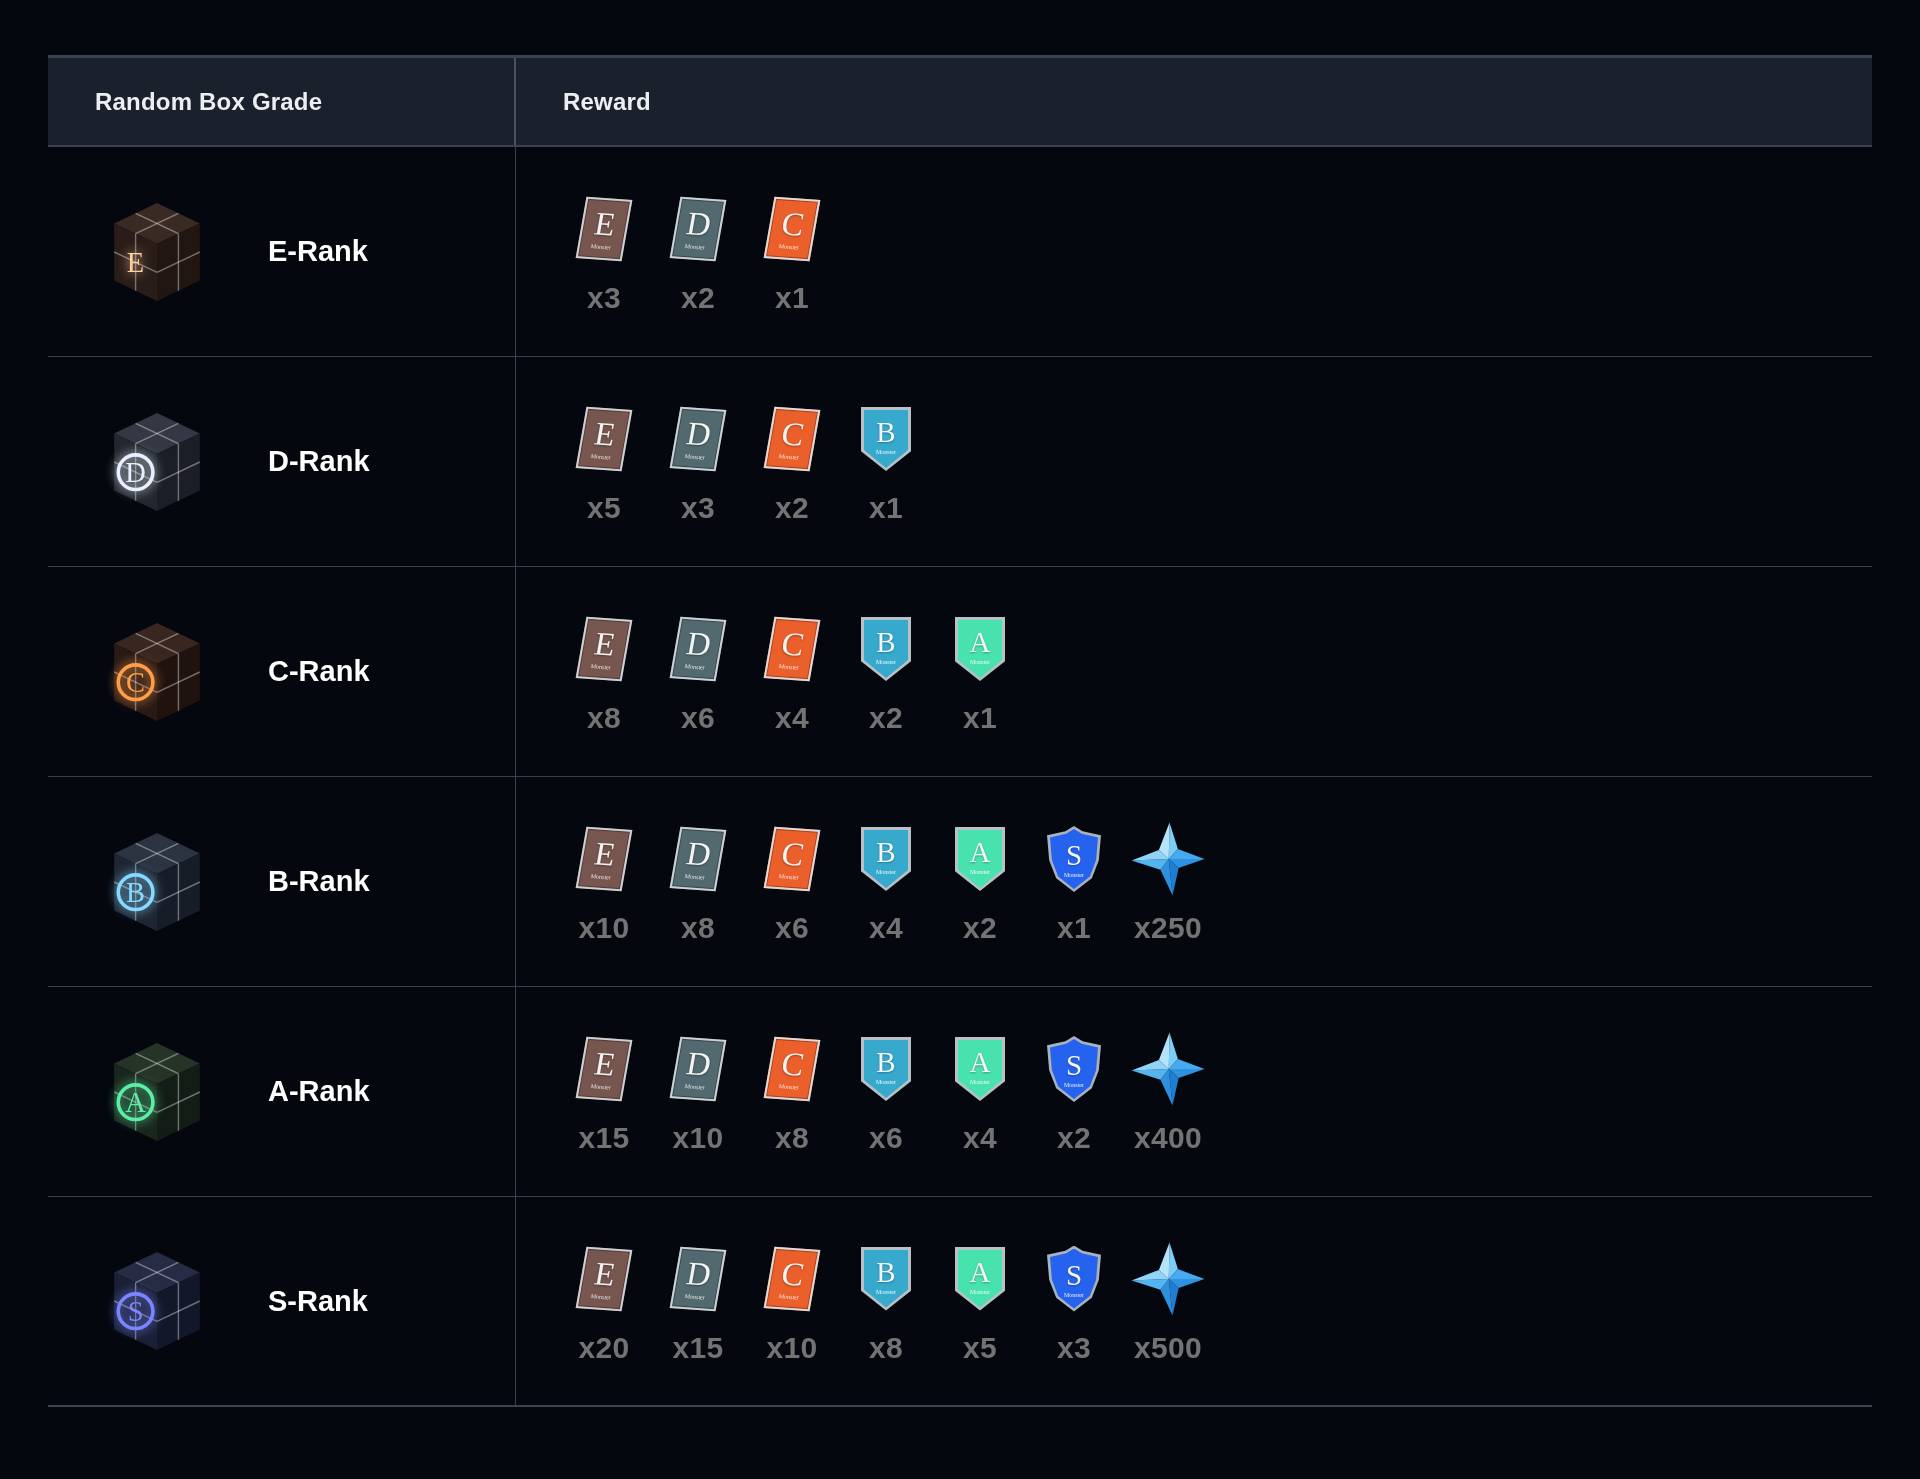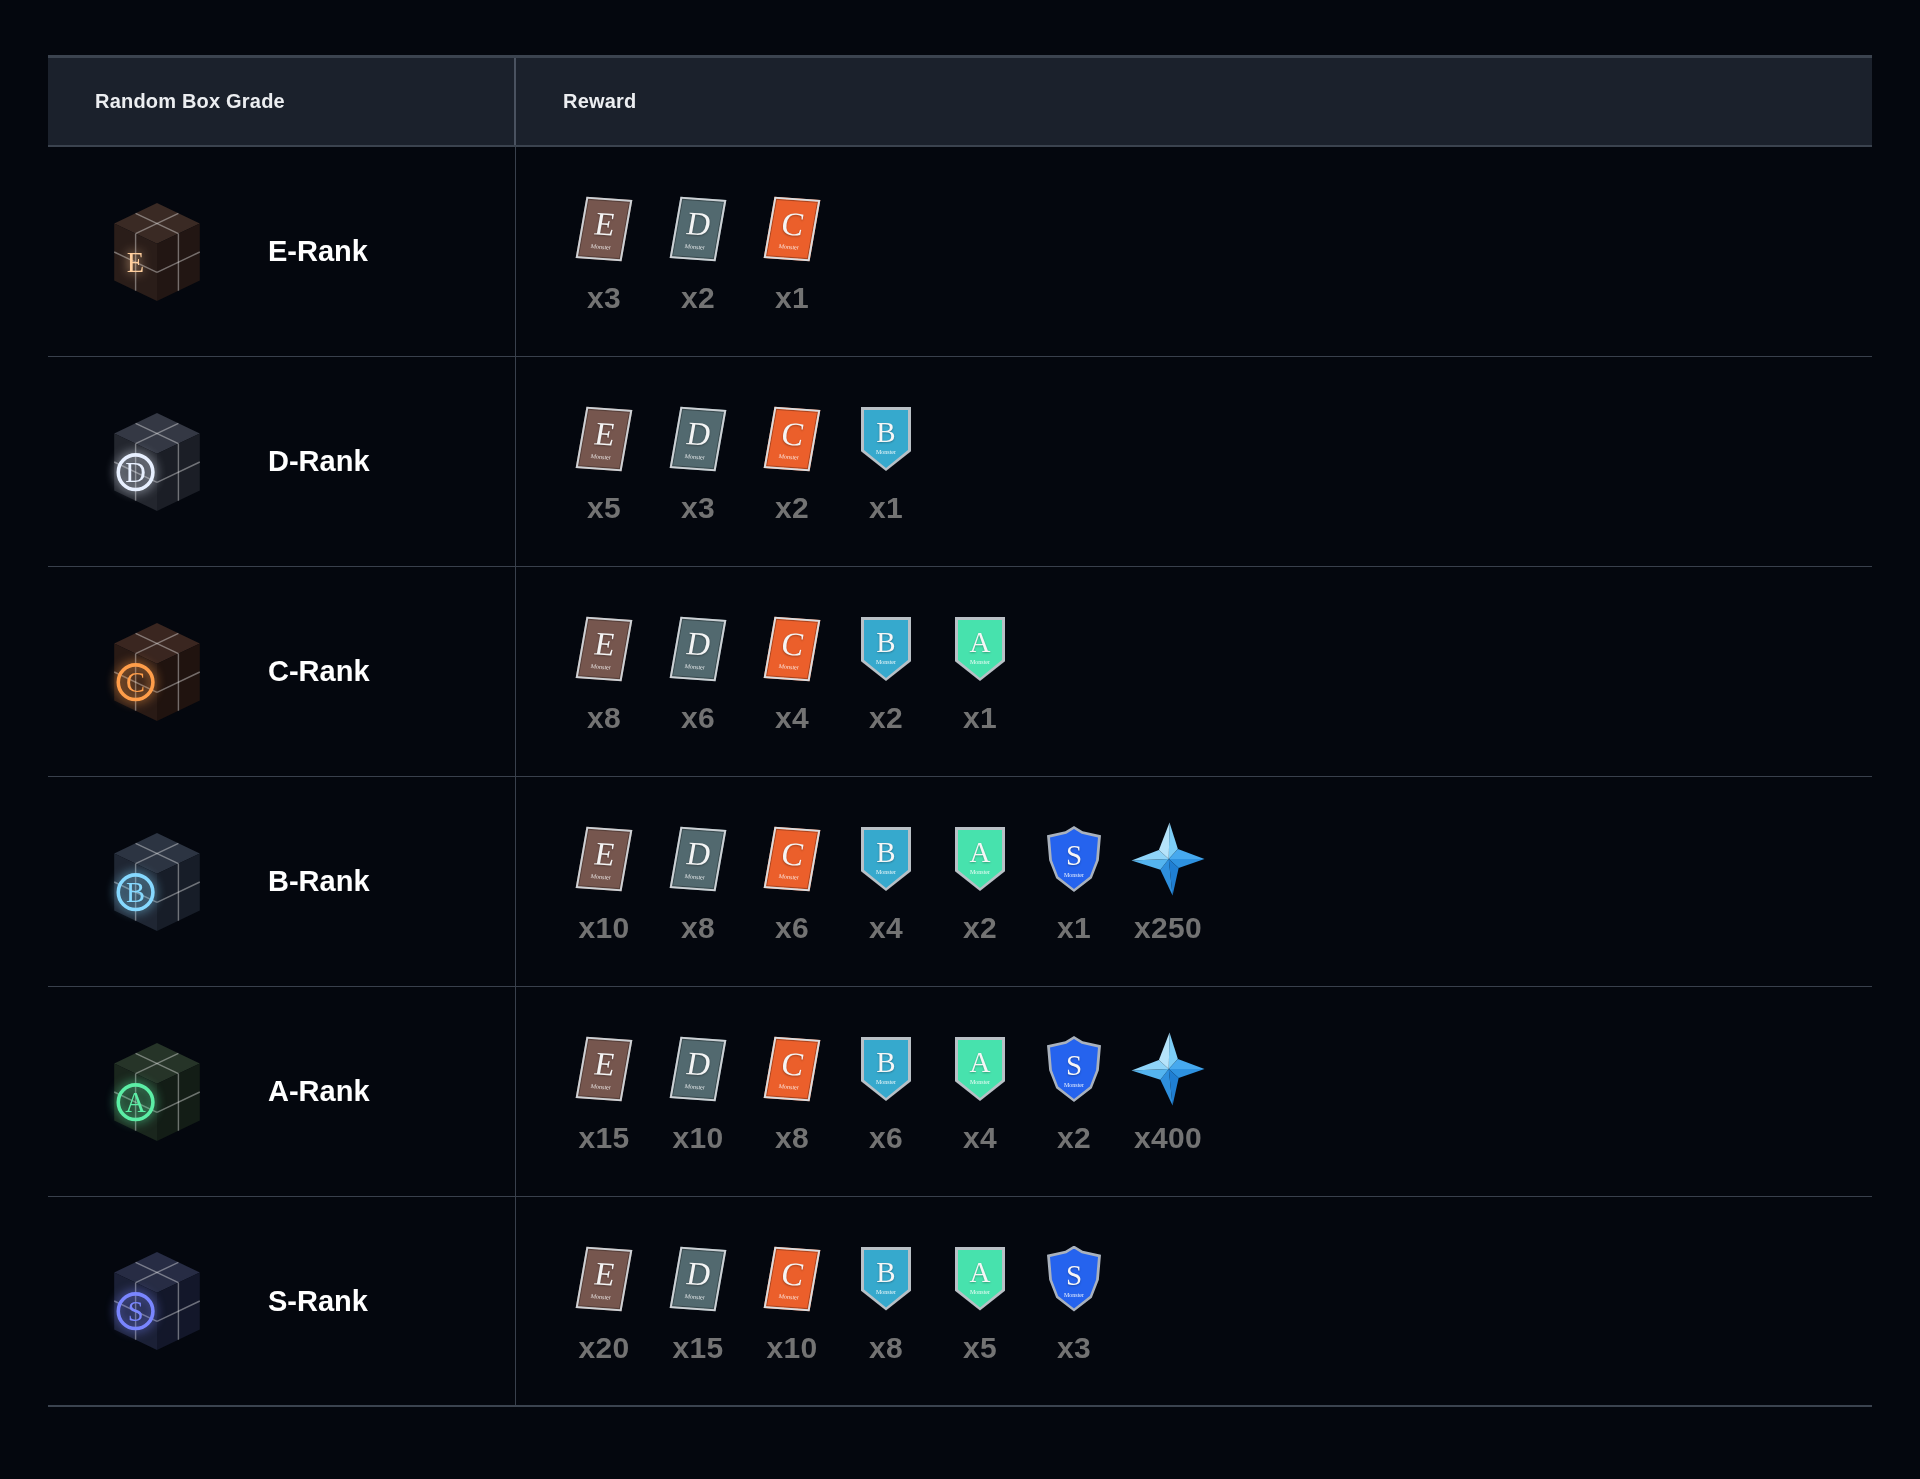--- a/index.html
+++ b/index.html
@@ -8,21 +8,21 @@
     background:#04070e;
     font-family:"Liberation Sans",sans-serif;
     position:relative;overflow:hidden;
   }
   .table{position:absolute;left:48px;top:55px;width:1824px;}
   .thead{
     display:flex;height:92px;background:#1b212c;
     border-top:3px solid #3b434f;border-bottom:2px solid #3b434f;
     box-sizing:border-box;
   }
-  .th{display:flex;align-items:center;font-size:20px;font-weight:700;color:#eceef1;letter-spacing:.2px;}
+  .th{display:flex;align-items:center;font-size:24px;font-weight:700;color:#eceef1;letter-spacing:.2px;}
   .th.col1{width:468px;padding-left:47px;box-sizing:border-box;border-right:2px solid #4a5260;}
   .th.col2{flex:1;padding-left:47px;}
   .tr{display:flex;height:210px;border-bottom:1px solid #39404c;box-sizing:border-box;}
   .tr:last-child{border-bottom:2px solid #3b434f;}
   .td{box-sizing:border-box;}
   .td.col1{
     width:468px;border-right:1px solid #39404c;
     display:flex;align-items:center;padding-left:56px;gap:58px;
   }
   .grade-label{font-size:29px;font-weight:700;color:#ffffff;}
@@ -551,16 +551,31 @@
               <span class="shield" style="background:#a9b1bd">
       <span class="shield-in" style="background:#2563ee">
       <span class="badge-letter">S</span>
       <span class="badge-sub">Monster</span>
                 </span>
               </span>
             </span>
     <span class="reward-count">x3</span>
   </div>
 
+  <div class="reward">
+    <span class="reward-icon">
+              <svg class="gem" viewBox="0 0 100 100">
+                <polygon points="52,2 63,37 51,50" fill="#7ccdf6"></polygon>
+                <polygon points="63,37 98,50 51,50" fill="#47a9ee"></polygon>
+                <polygon points="98,50 64,62 51,50" fill="#2e92e0"></polygon>
+                <polygon points="64,62 56,98 51,50" fill="#1f7ed2"></polygon>
+                <polygon points="56,98 40,64 51,50" fill="#2e8fdd"></polygon>
+                <polygon points="40,64 2,52 51,50" fill="#54b4ef"></polygon>
+                <polygon points="2,52 38,38 51,50" fill="#8fd4f8"></polygon>
+                <polygon points="38,38 52,2 51,50" fill="#b5e3fa"></polygon>
+              </svg>
+            </span>
+    <span class="reward-count">x500</span>
+  </div>
 </div>
   </div>
 </div>
 </div>
 
 </body></html>

